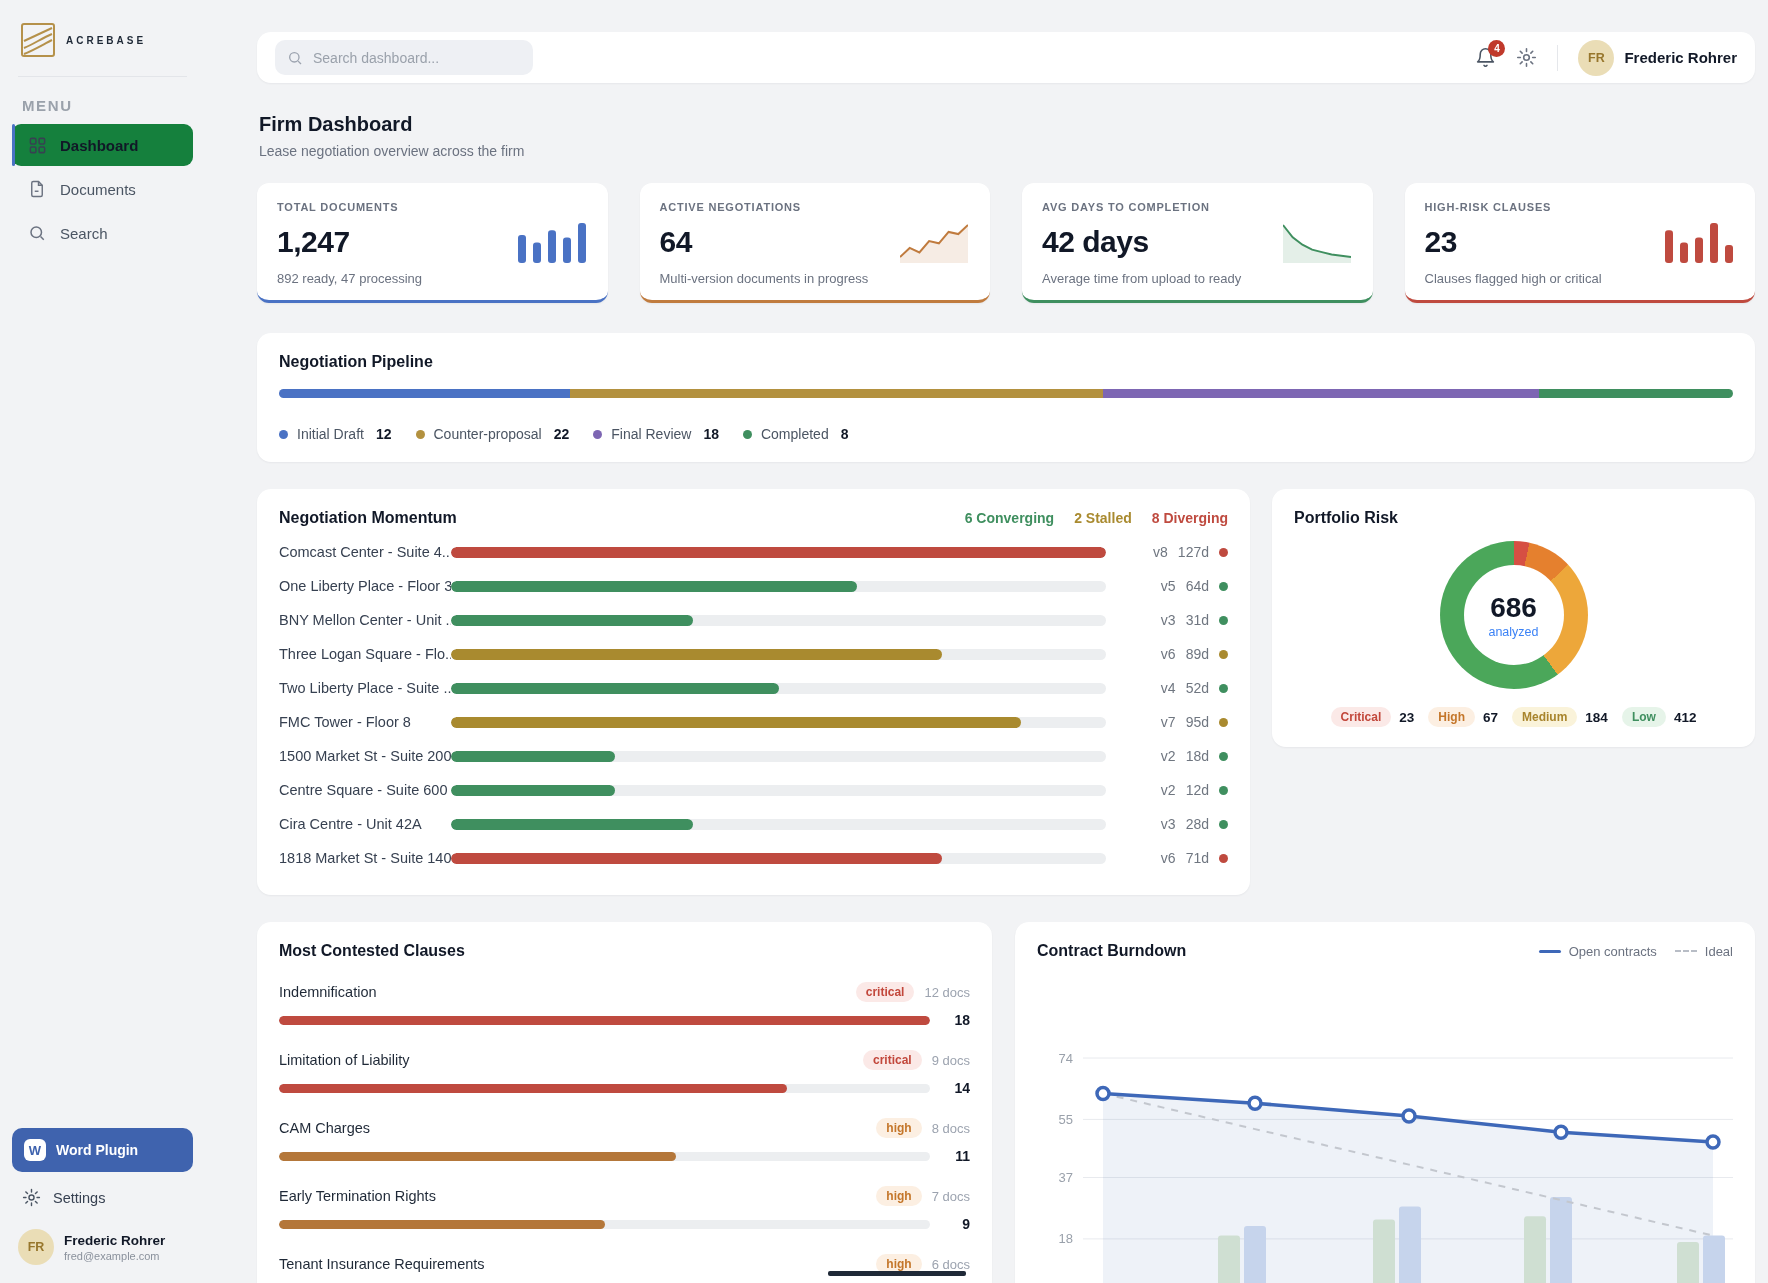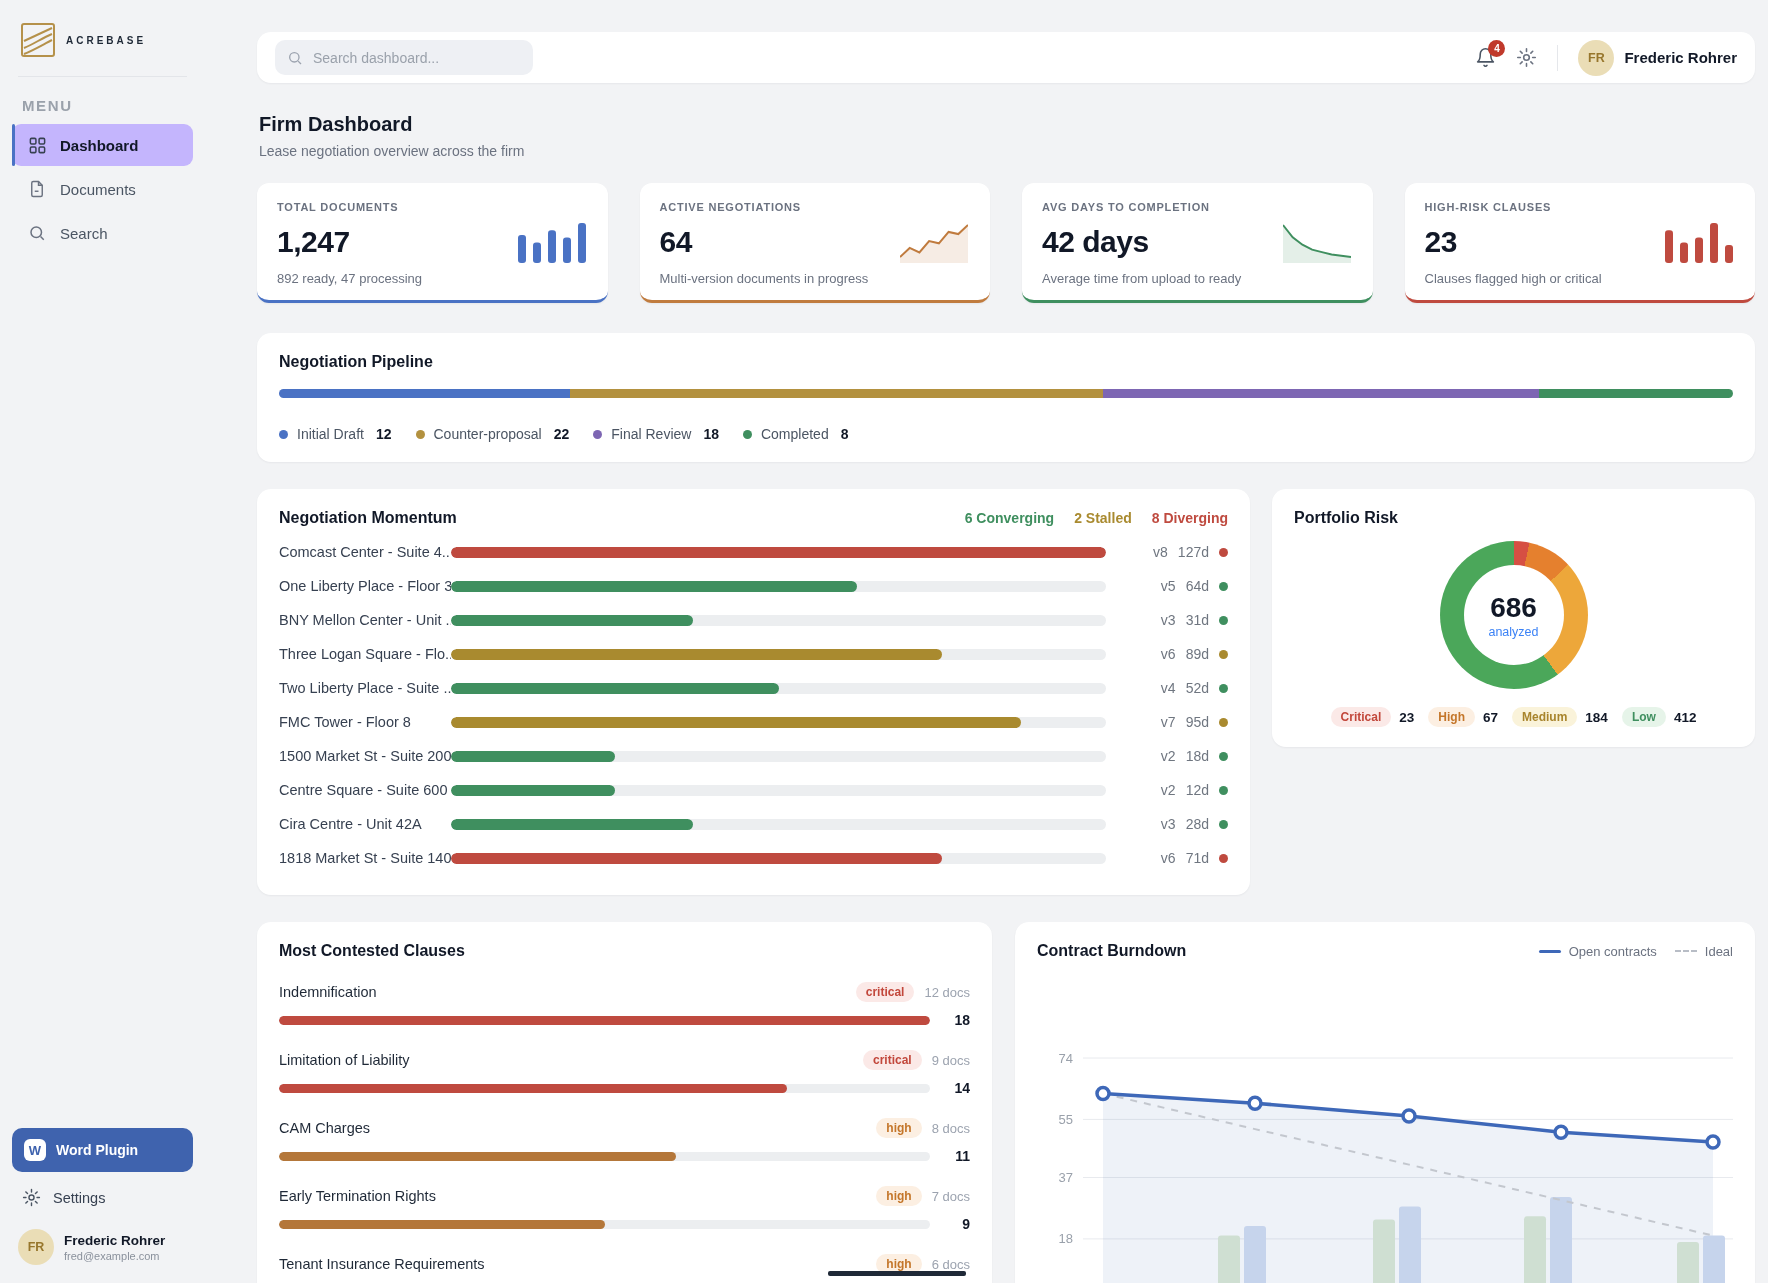--- a/index.html
+++ b/index.html
@@ -10,21 +10,21 @@
 
   
   .sidebar{width:205px;flex:0 0 205px;padding:22px 12px 16px;display:flex;flex-direction:column}
   .logo-row{display:flex;align-items:center;gap:10px;padding-left:8px}
   .logo-mark{width:36px;height:36px;display:flex}
   .brand{font-size:10px;font-weight:700;letter-spacing:3px;color:#1f2937}
   .side-div{height:1px;background:#e3e5e9;margin:18px 6px 0}
   .menu-label{font-size:15px;font-weight:700;letter-spacing:1.6px;color:#9aa1ab;margin:20px 0 10px 10px}
   .nav-item{display:flex;align-items:center;height:42px;border-radius:9px;cursor:pointer;margin-bottom:2px}
   .nav-bar{width:3px;height:100%;border-radius:2px;background:transparent;flex:0 0 3px}
-  .nav-item.active{background:#c4b5fd}
+  .nav-item.active{background:#15803d}
   .nav-item.active .nav-bar{background:#4a72c4}
   .nav-ico{width:20px;height:20px;margin:0 12px 0 13px;display:flex;align-items:center}
   .nav-label{font-size:15px;color:#4b5563}
   .nav-item.active .nav-label{color:#111827;font-weight:600}
   .sidebar-bottom{margin-top:auto}
   .wp-btn{display:flex;align-items:center;gap:10px;background:#3f63ae;border:none;border-radius:10px;height:44px;width:100%;padding:0 12px;cursor:pointer}
   .wp-ico{width:22px;height:22px;background:#fff;color:#3f63ae;border-radius:6px;font-weight:700;font-size:13px;display:flex;align-items:center;justify-content:center;font-family:inherit}
   .wp-label{color:#fff;font-size:14px;font-weight:600;font-family:inherit}
   .settings-row{display:flex;align-items:center;gap:12px;padding:16px 10px 10px;cursor:pointer}
   .settings-label{font-size:14.5px;color:#374151}

